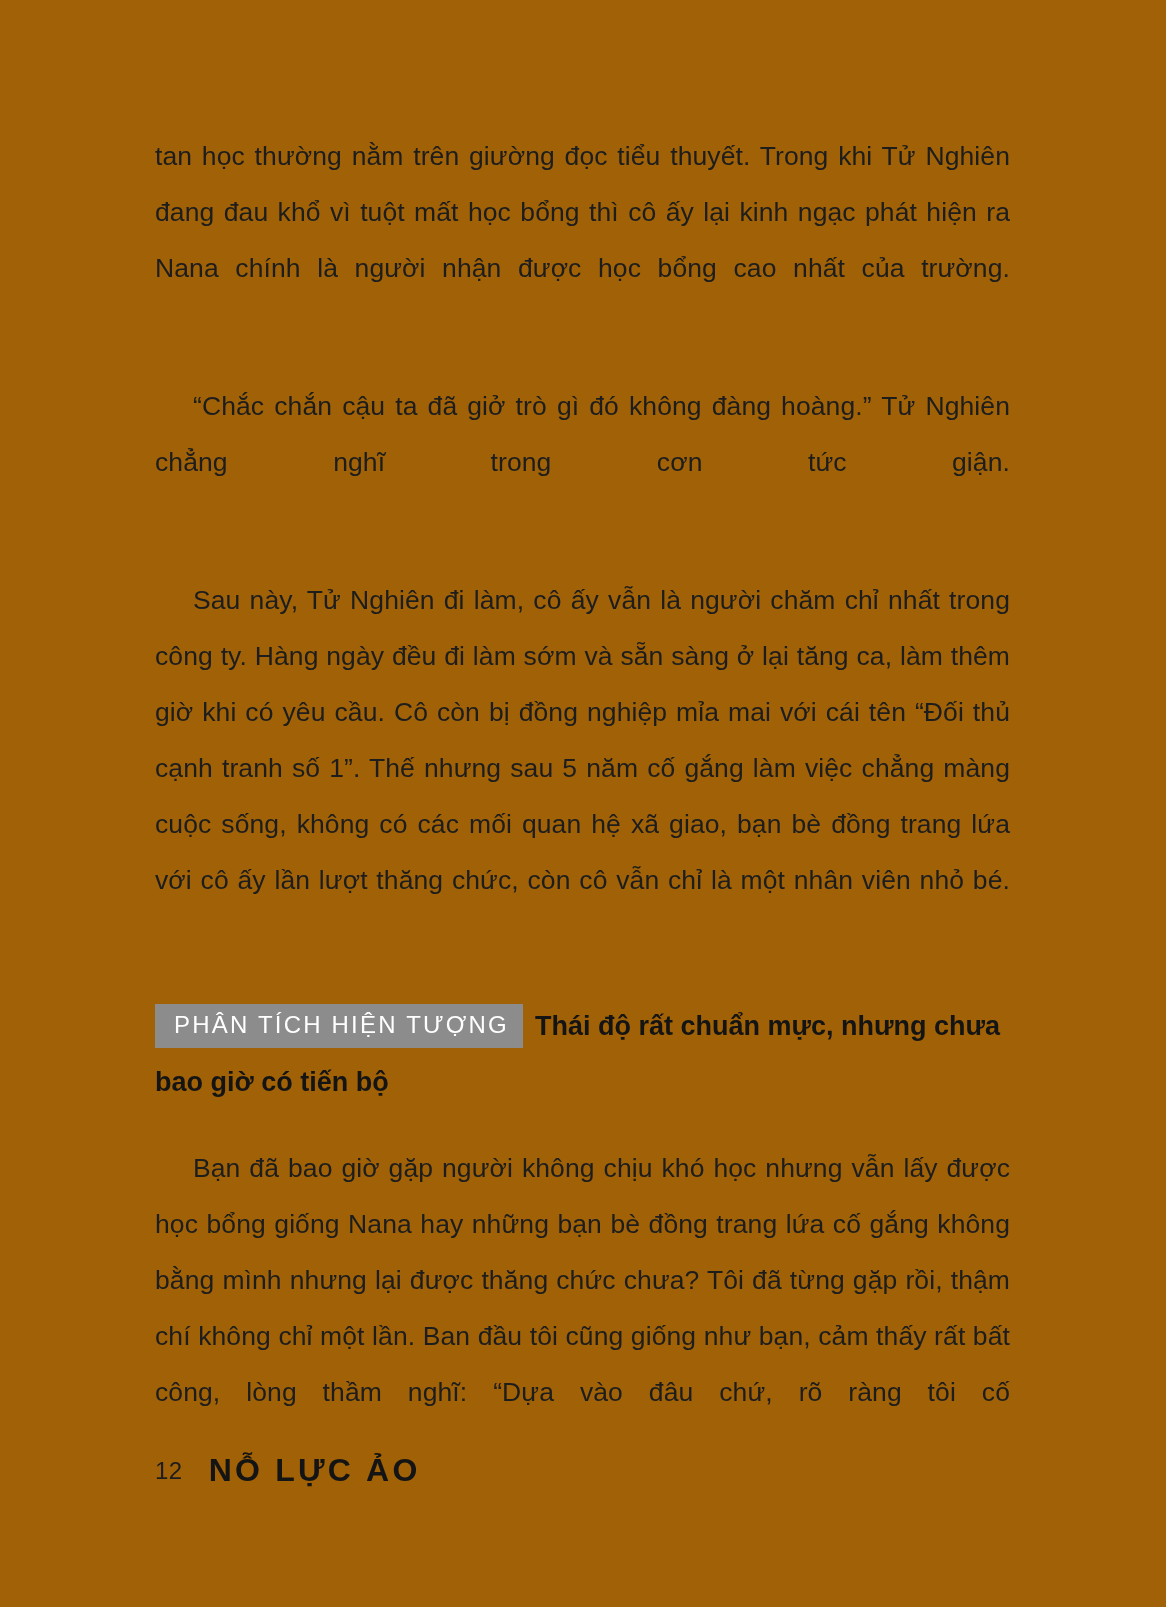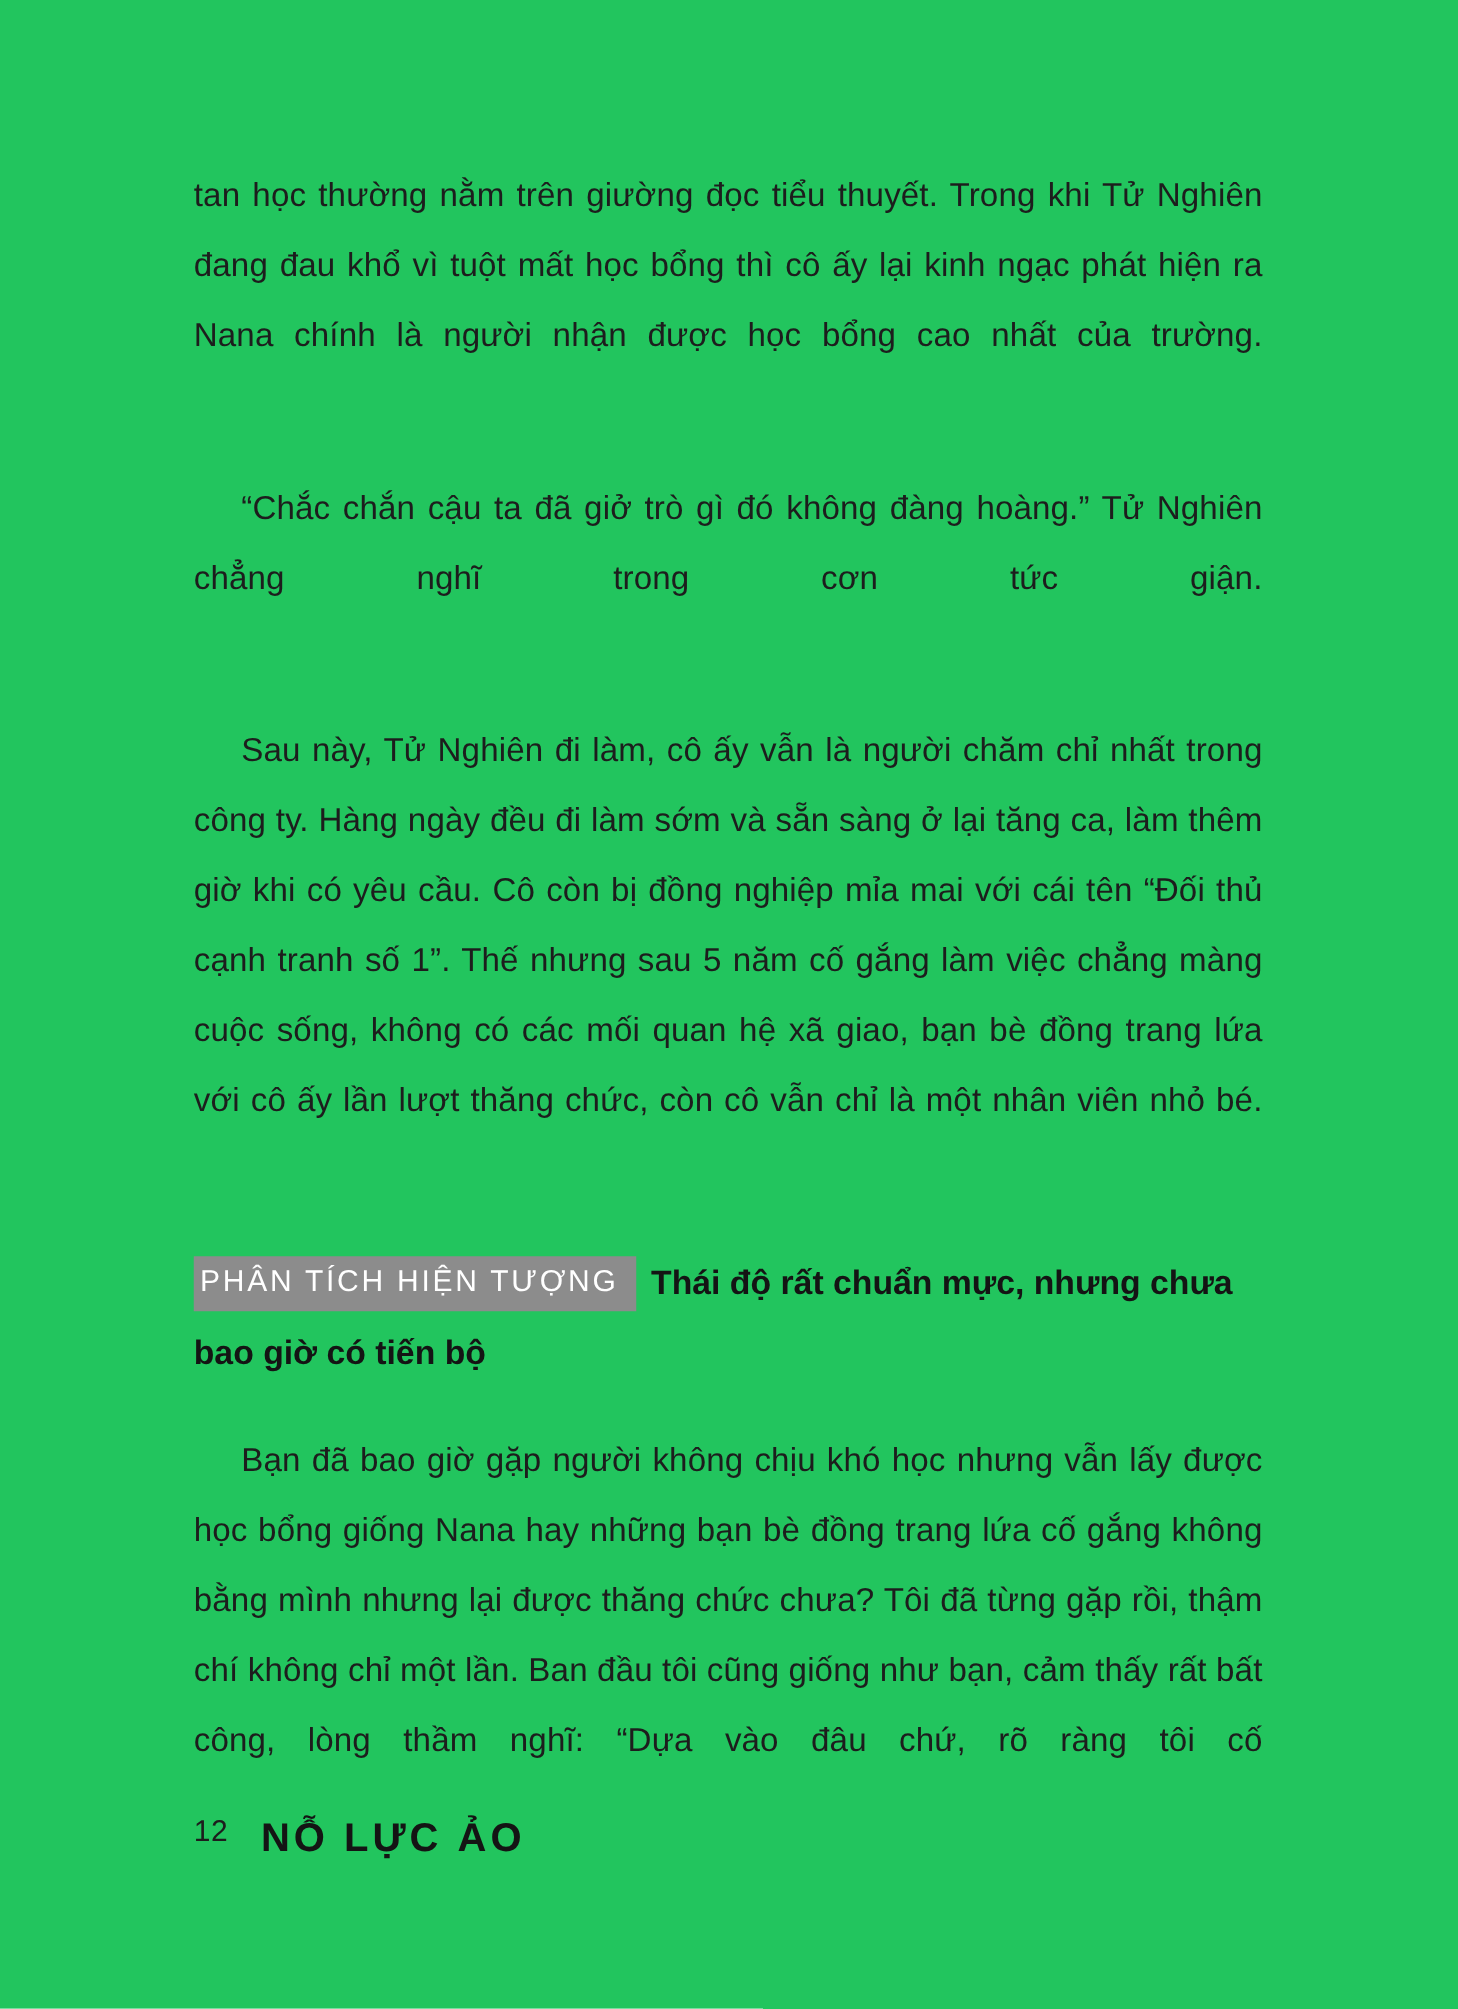--- a/index.html
+++ b/index.html
@@ -7,21 +7,21 @@
     margin: 0;
     padding: 0;
     background: #ffffff;
   }
 
   .page {
     position: relative;
     width: 1166px;
     height: 1607px;
     margin: 0 auto;
-    background: #22c55e;
+    background: #a16207;
     box-sizing: border-box;
     font-family: "Liberation Sans", "DejaVu Sans", sans-serif;
     color: #1c1c1c;
     overflow: hidden;
   }
 
   .content {
     position: absolute;
     left: 155px;
     top: 128px;
@@ -66,38 +66,38 @@
     margin-bottom: 30px;
   }
 
   .badge {
     display: inline-block;
     background: #8c8c8c;
     color: #ffffff;
     font-size: 24px;
     font-weight: 400;
     letter-spacing: 2.2px;
-    padding: 8px 14px 9px 5px;
+    padding: 8px 14px 9px 19px;
     line-height: 1.12;
     vertical-align: 2px;
     margin-right: 12px;
     white-space: nowrap;
   }
 
   .heading-text {
     font-weight: 700;
     font-size: 27px;
   }
 
   .footer {
     position: absolute;
     left: 155px;
     bottom: 118px;
     display: flex;
-    align-items: flex-start;
+    align-items: center;
     gap: 26px;
   }
 
   .footer-page-number {
     font-size: 24px;
     font-weight: 400;
     color: #1d1d1d;
     letter-spacing: 0.5px;
   }
 

